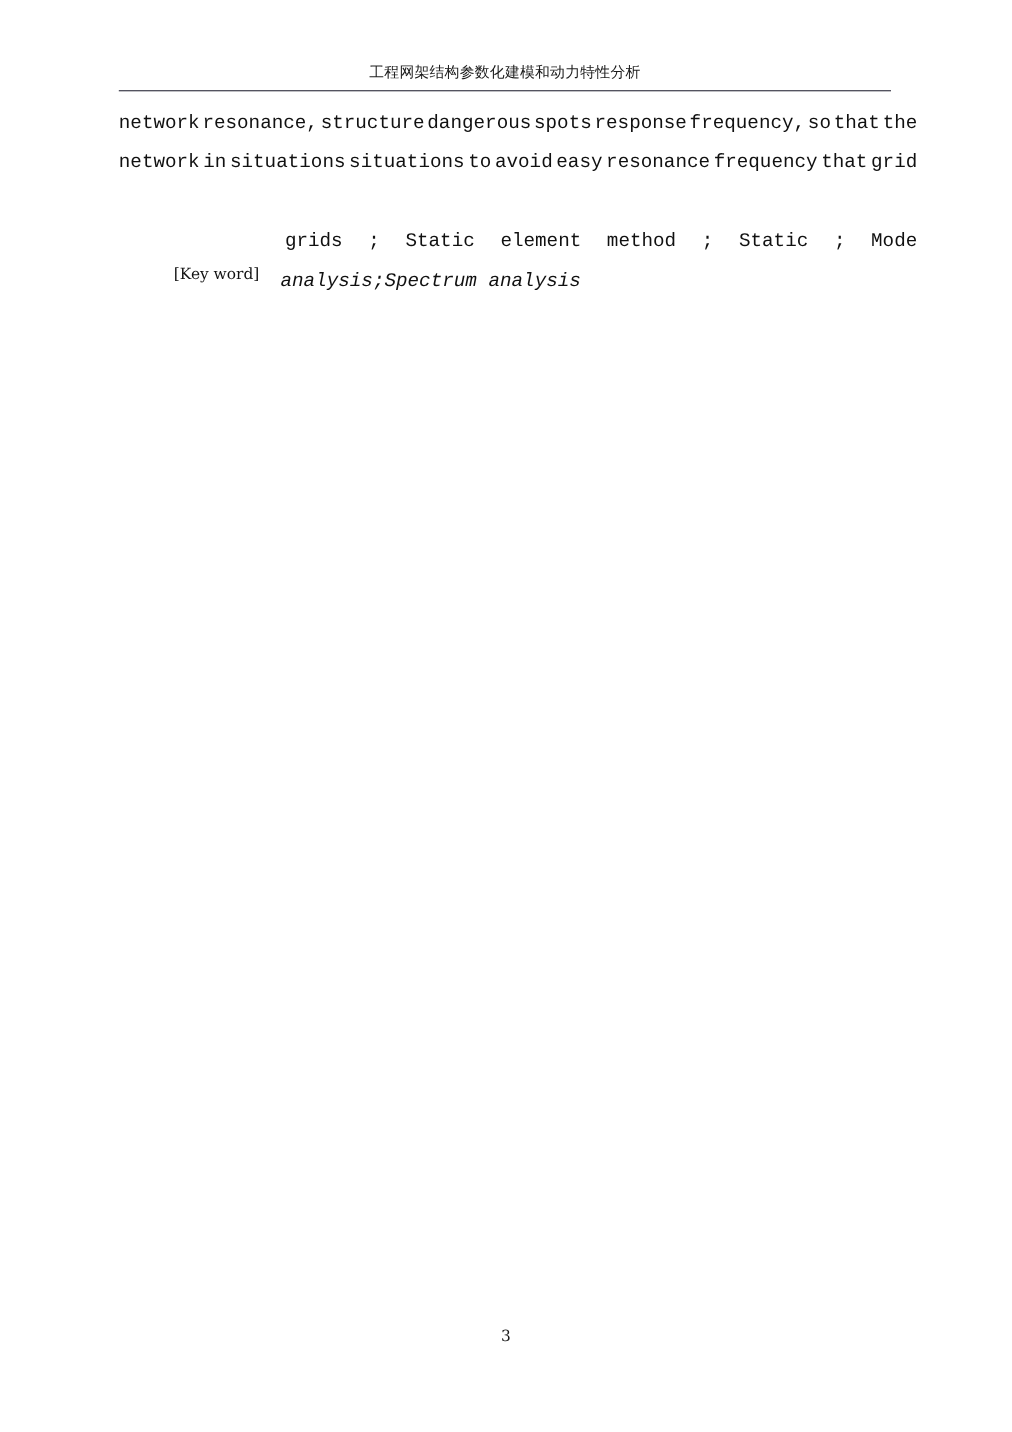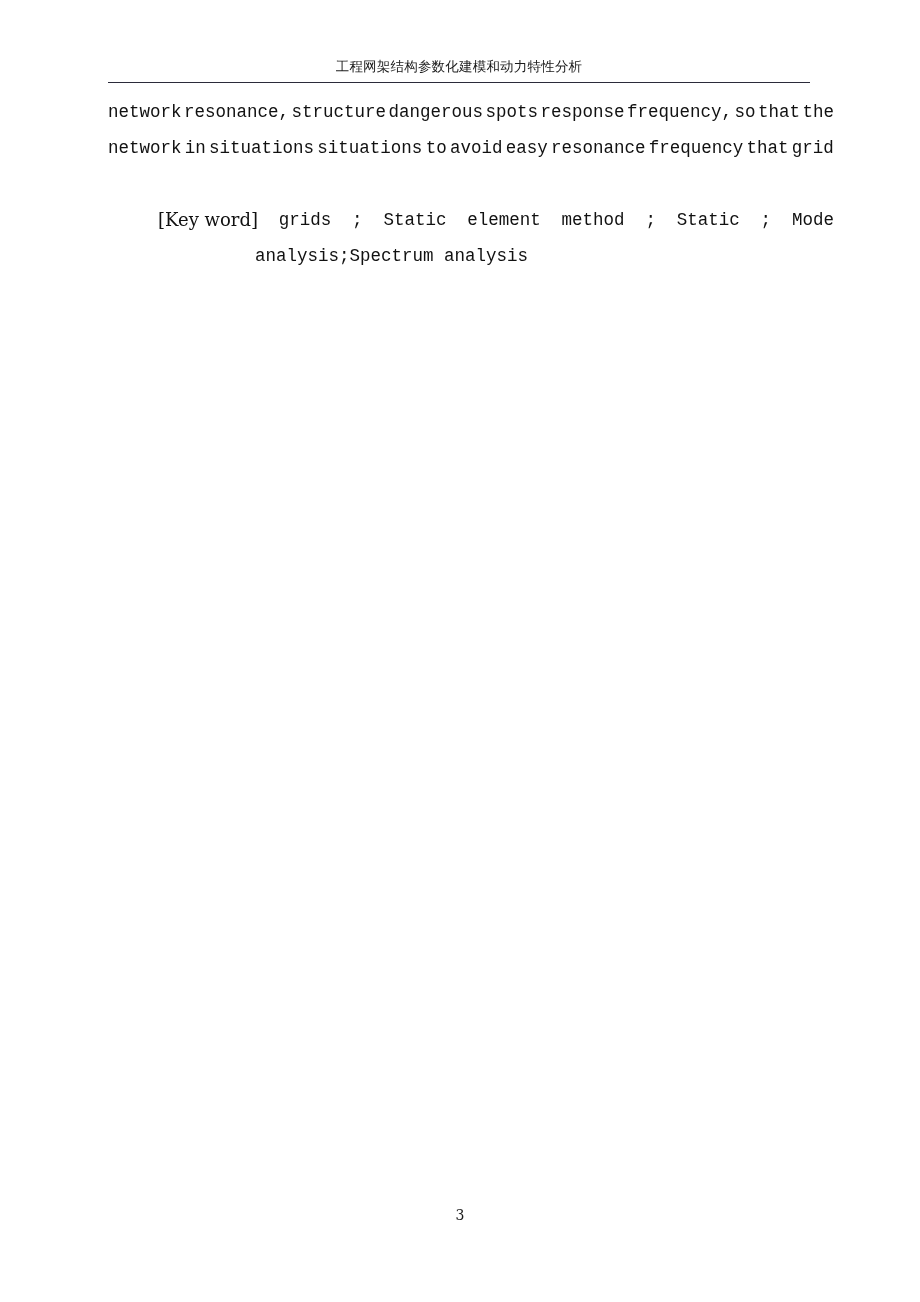--- a/index.html
+++ b/index.html
@@ -98,25 +98,27 @@
   }
   .kw-line-1 {
     display: flex;
     justify-content: space-between;
     padding-left: 50px;
     white-space: normal;
   }
   .kw-line-1 > span { white-space: pre; }
   .kw-label {
     font-family: "DejaVu Serif", "Liberation Serif", serif;
-    font-size: 18px;
+    font-size: 14px;
     letter-spacing: 0px;
+    margin-top: 30px;
   }
   .kw-line-2 {
     padding-left: 147px;
+    font-style: italic;
   }
 
   
   .footer {
     position: absolute;
     left: 0;
     top: 1205px;
     width: 920px;
     text-align: center;
   }

